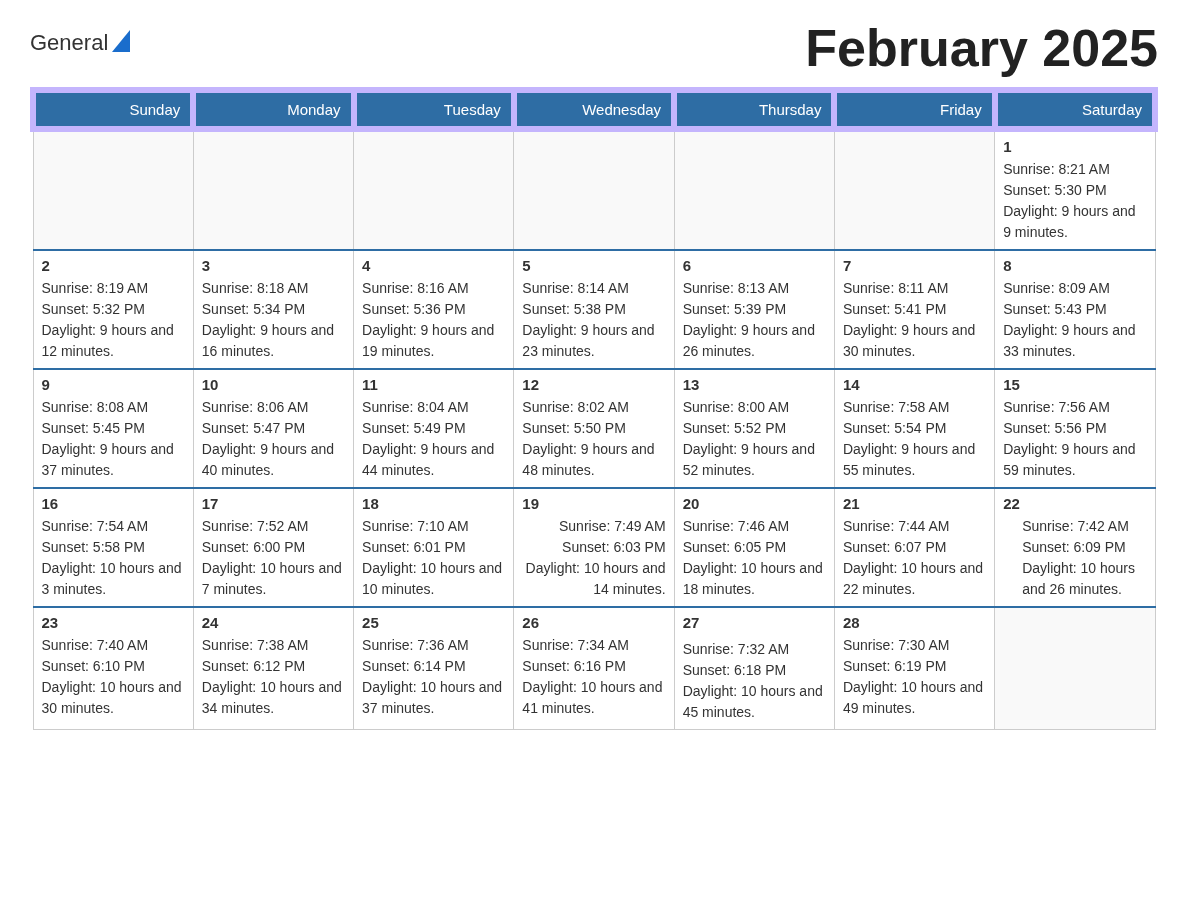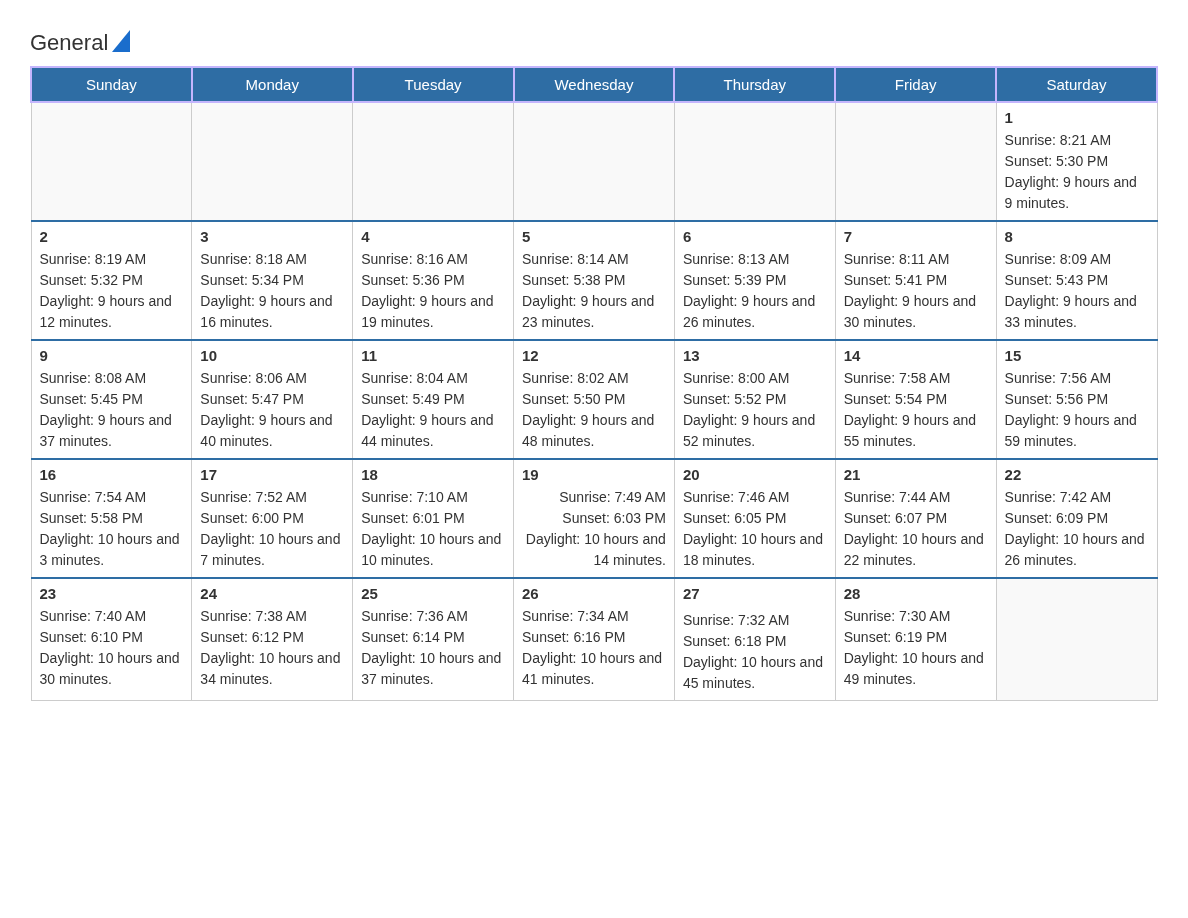--- a/index.html
+++ b/index.html
@@ -40,22 +40,22 @@
       width: 100%;
       border-collapse: collapse;
       margin-top: 10px;
     }
     .calendar th {
       background-color: #2e6da4;
       color: #fff;
       font-size: 15px;
       font-weight: normal;
       padding: 8px 10px;
-      text-align: center;
-      border: 2px solid #c4b5fd;
+      text-align: right;
+      border: 6px solid #c4b5fd;
     }
     .calendar td {
       vertical-align: top;
       border: 1px solid #ccc;
       padding: 6px 8px;
       width: 14.28%;
       min-height: 100px;
       font-size: 13px;
       color: #333;
     }
@@ -85,20 +85,21 @@
     <span style="font-size:22px;color:#333;">General</span>
     <span>
       <svg width="18" height="22" viewBox="0 0 18 22">
           <polygon points="0,22 18,22 18,0" fill="#1a6dcc"></polygon>
         </svg>
     </span>
     <br>
 
   </div>
   <div class="title-block">
+    <div class="month-title">February 2025</div>
   </div>
 </div>
 
 <table class="calendar">
   <thead>
     <tr>
       <th>Sunday</th>
       <th>Monday</th>
       <th>Tuesday</th>
       <th>Wednesday</th>
@@ -242,21 +243,21 @@
 Daylight: 10 hours and 18 minutes.</div>
         </td>
         <td>
           <span class="day-number">21</span>
           <div class="day-info" style="white-space: pre-line;">Sunrise: 7:44 AM
 Sunset: 6:07 PM
 Daylight: 10 hours and 22 minutes.</div>
         </td>
         <td>
           <span class="day-number">22</span>
-          <div class="day-info" style="white-space: pre-line;">Sunrise: 7:42 AM
+          <div class="day-info" style="white-space: pre-line; margin-left: 19px;">Sunrise: 7:42 AM
 Sunset: 6:09 PM
 Daylight: 10 hours and 26 minutes.</div>
         </td>
       </tr>
       <tr>
         <td>
           <span class="day-number">23</span>
           <div class="day-info" style="white-space: pre-line;">Sunrise: 7:40 AM
 Sunset: 6:10 PM
 Daylight: 10 hours and 30 minutes.</div>

